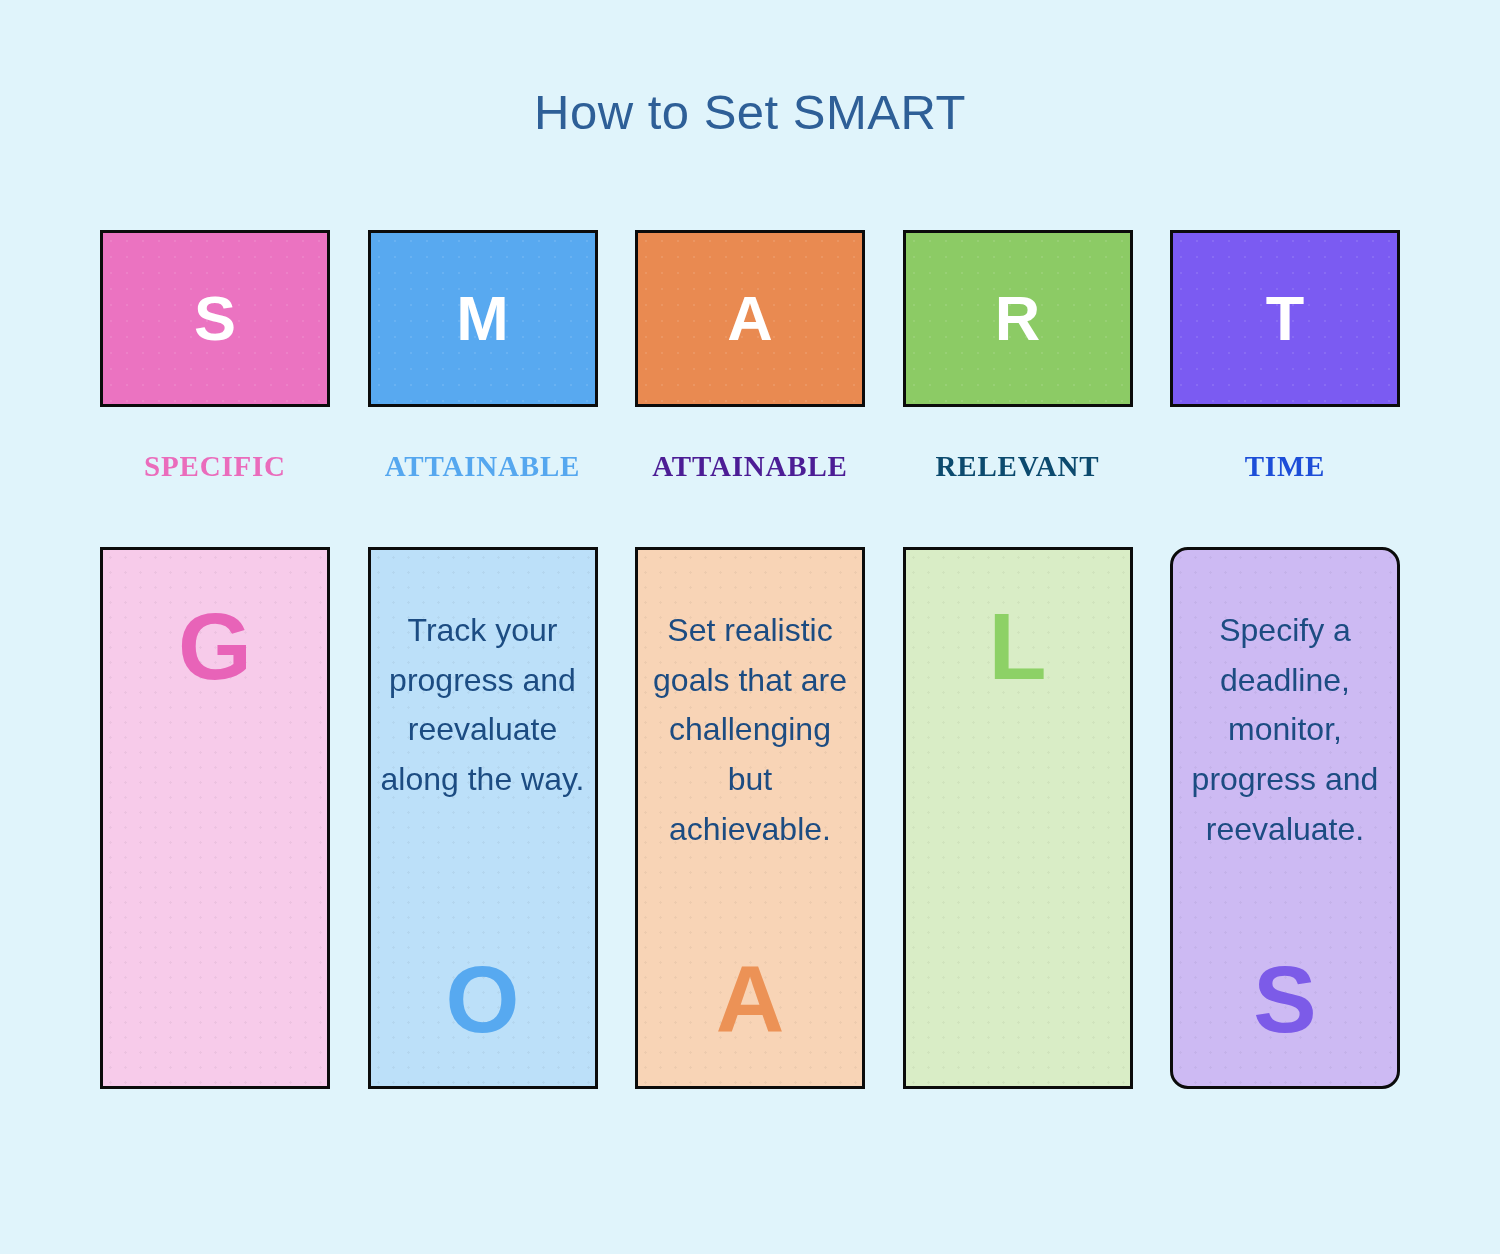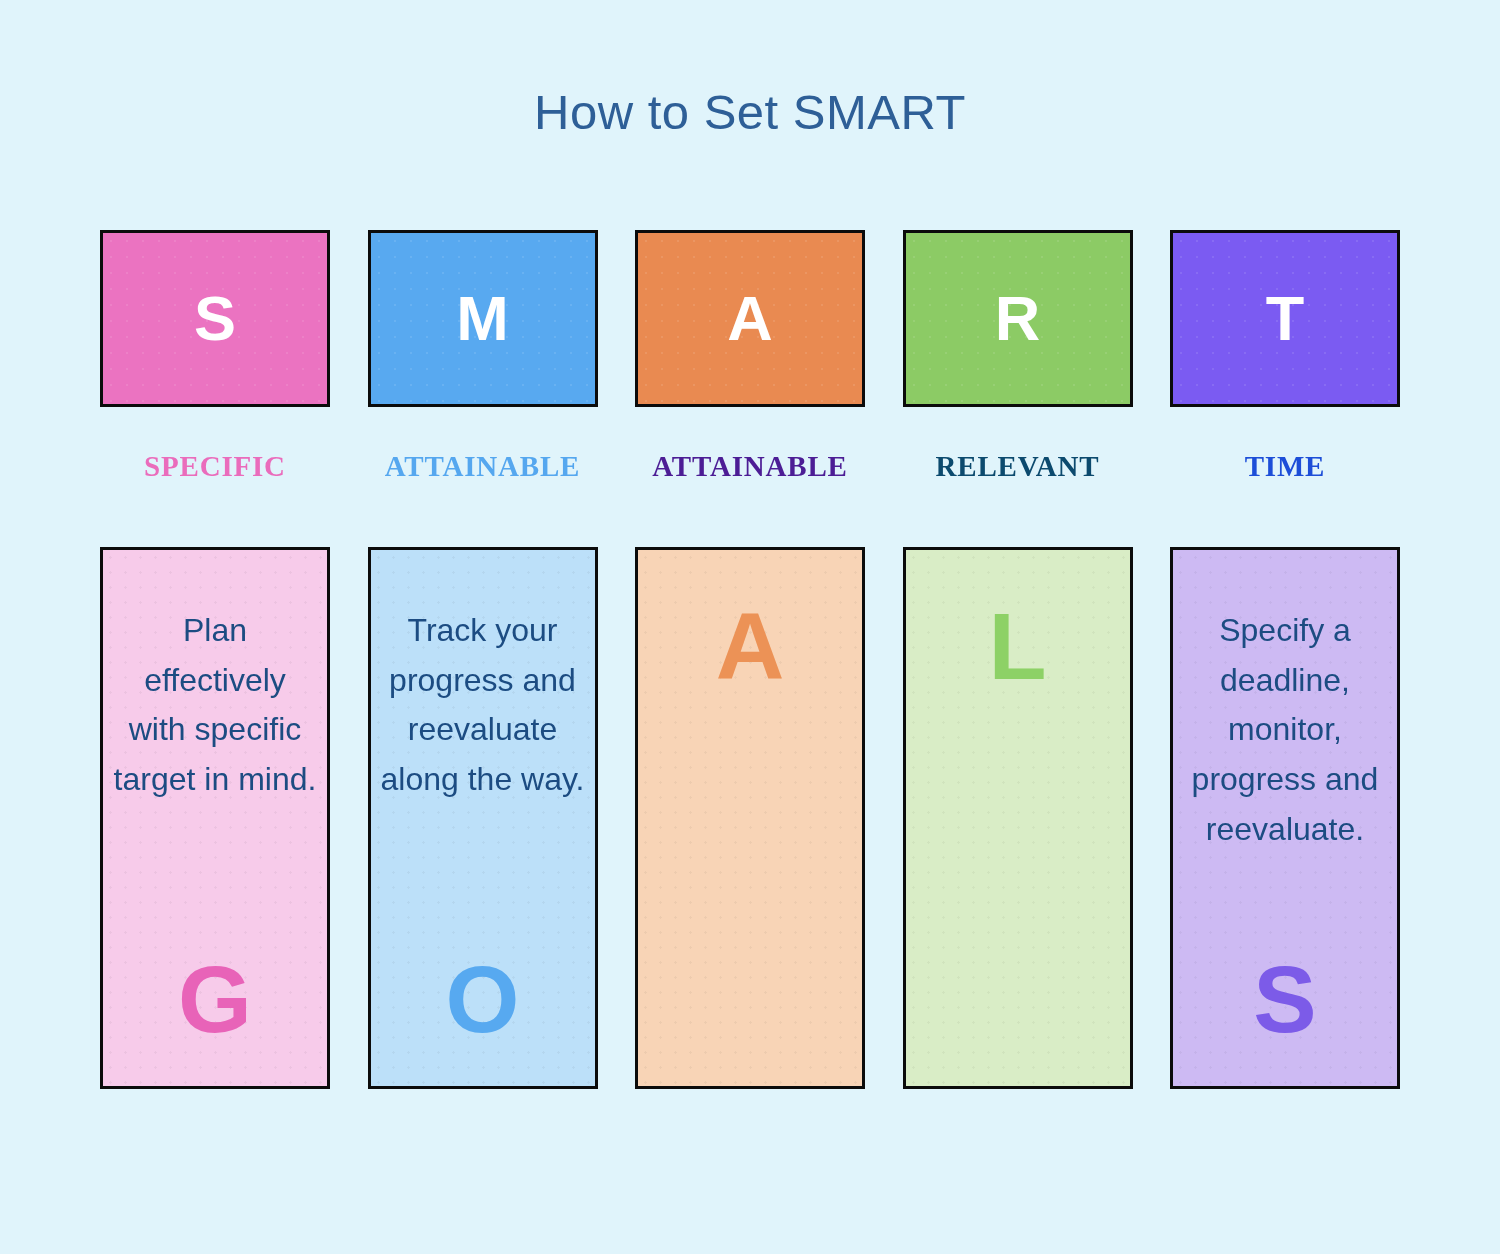--- a/index.html
+++ b/index.html
@@ -105,21 +105,20 @@
   </div>
 
   <div class="columns">
 
     <div class="column">
       <div class="letter-box" style="background-color: rgb(235, 115, 193);">
         <span class="letter">S</span>
       </div>
       <div class="col-label" style="color: rgb(234, 108, 188);">SPECIFIC</div>
       <div class="card" style="background-color: rgb(247, 203, 234);">
-        <p class="card-text" style="color: rgb(28, 76, 130);">Plan effectively with specific target in mind.</p>
         <div class="goal-letter" style="color: rgb(232, 99, 184);">G</div>
       </div>
     </div>
 
     <div class="column">
       <div class="letter-box" style="background-color: rgb(88, 169, 240);">
         <span class="letter">M</span>
       </div>
       <div class="col-label" style="color: rgb(85, 167, 239);">ATTAINABLE</div>
       <div class="card" style="background-color: rgb(188, 224, 249);">
@@ -127,39 +126,40 @@
         <div class="goal-letter" style="color: rgb(87, 169, 240);">O</div>
       </div>
     </div>
 
     <div class="column">
       <div class="letter-box" style="background-color: rgb(233, 138, 81);">
         <span class="letter">A</span>
       </div>
       <div class="col-label" style="color: #4c1d95;">ATTAINABLE</div>
       <div class="card" style="background-color: rgb(248, 212, 182);">
+        <p class="card-text" style="color: rgb(28, 76, 130);">Set realistic goals that are challenging but achievable.</p>
         <div class="goal-letter" style="color: rgb(236, 146, 86);">A</div>
       </div>
     </div>
 
     <div class="column">
       <div class="letter-box" style="background-color: rgb(140, 203, 101);">
         <span class="letter">R</span>
       </div>
       <div class="col-label" style="color: #0c4a6e;">RELEVANT</div>
       <div class="card" style="background-color: rgb(217, 237, 198);">
         <div class="goal-letter" style="color: rgb(141, 209, 102);">L</div>
       </div>
     </div>
 
     <div class="column">
       <div class="letter-box" style="background-color: rgb(123, 91, 242);">
         <span class="letter">T</span>
       </div>
       <div class="col-label" style="color: #1d4ed8;">TIME</div>
-      <div class="card" style="background-color: rgb(205, 186, 243);">
+      <div class="card" style="background-color: rgb(205, 186, 243); border-radius: 18px;">
         <p class="card-text" style="color: rgb(28, 76, 130);">Specify a deadline, monitor, progress and reevaluate.</p>
         <div class="goal-letter" style="color: rgb(124, 91, 232);">S</div>
       </div>
     </div>
 
   </div>
 </div>
 
 </body></html>

